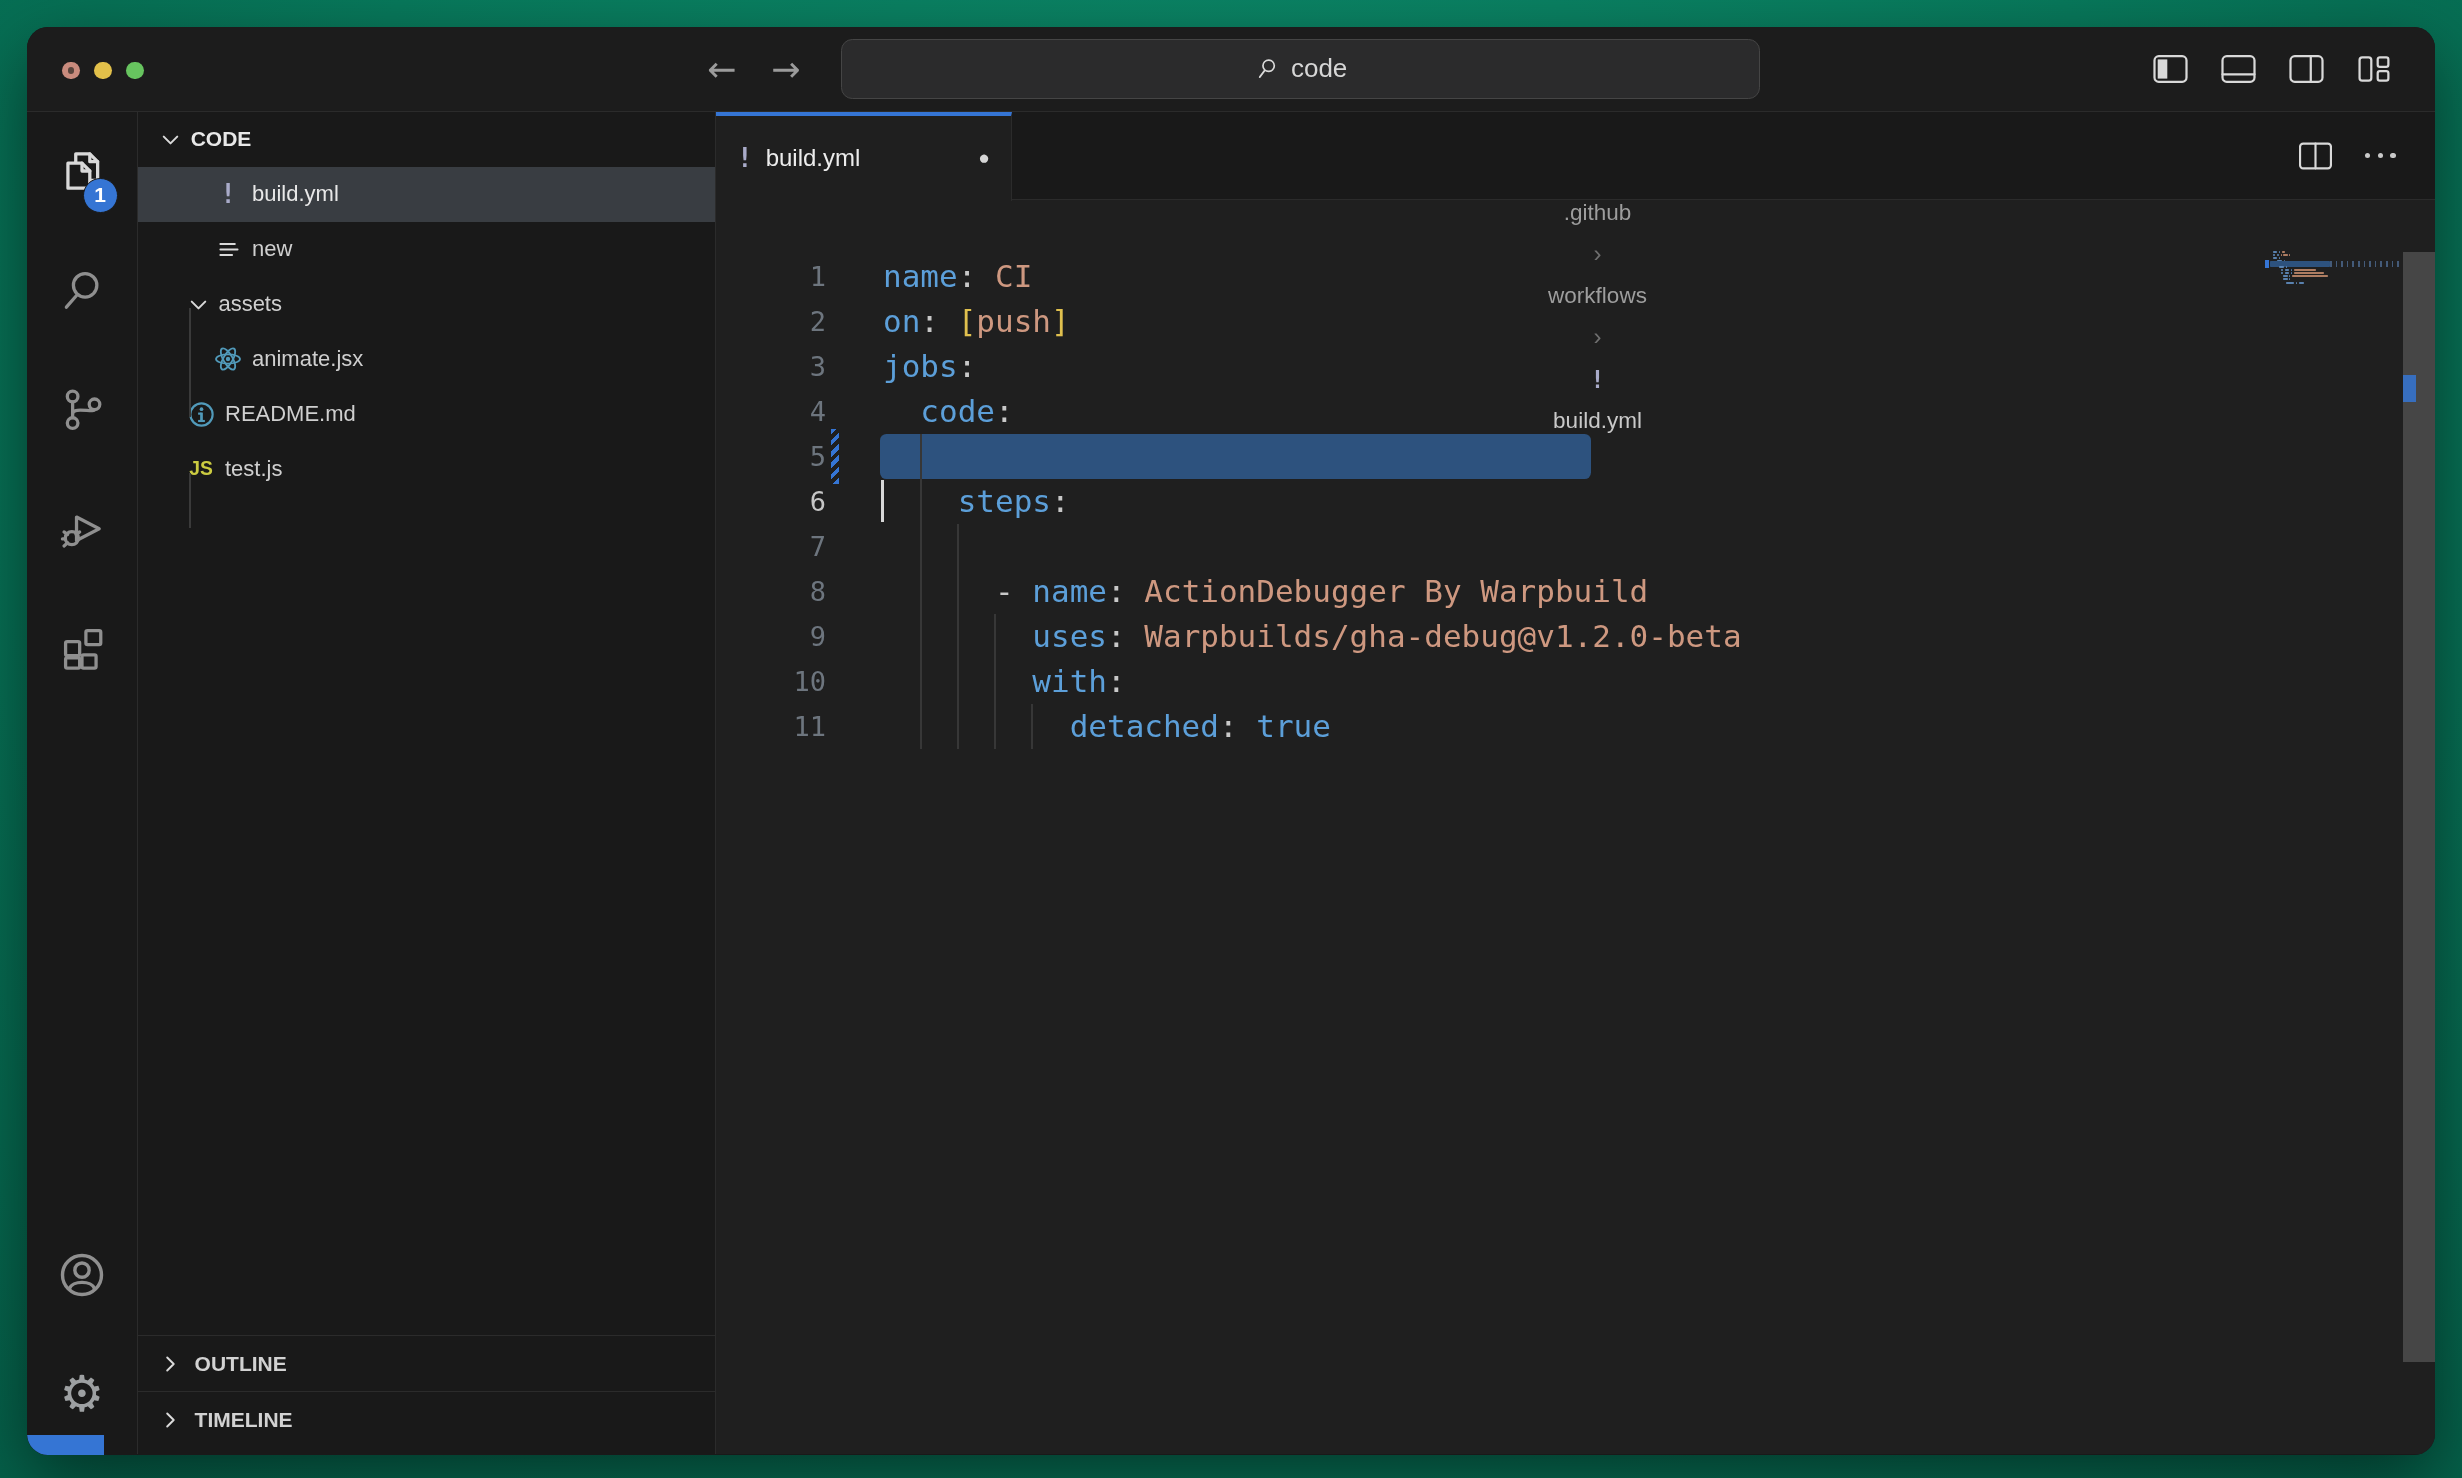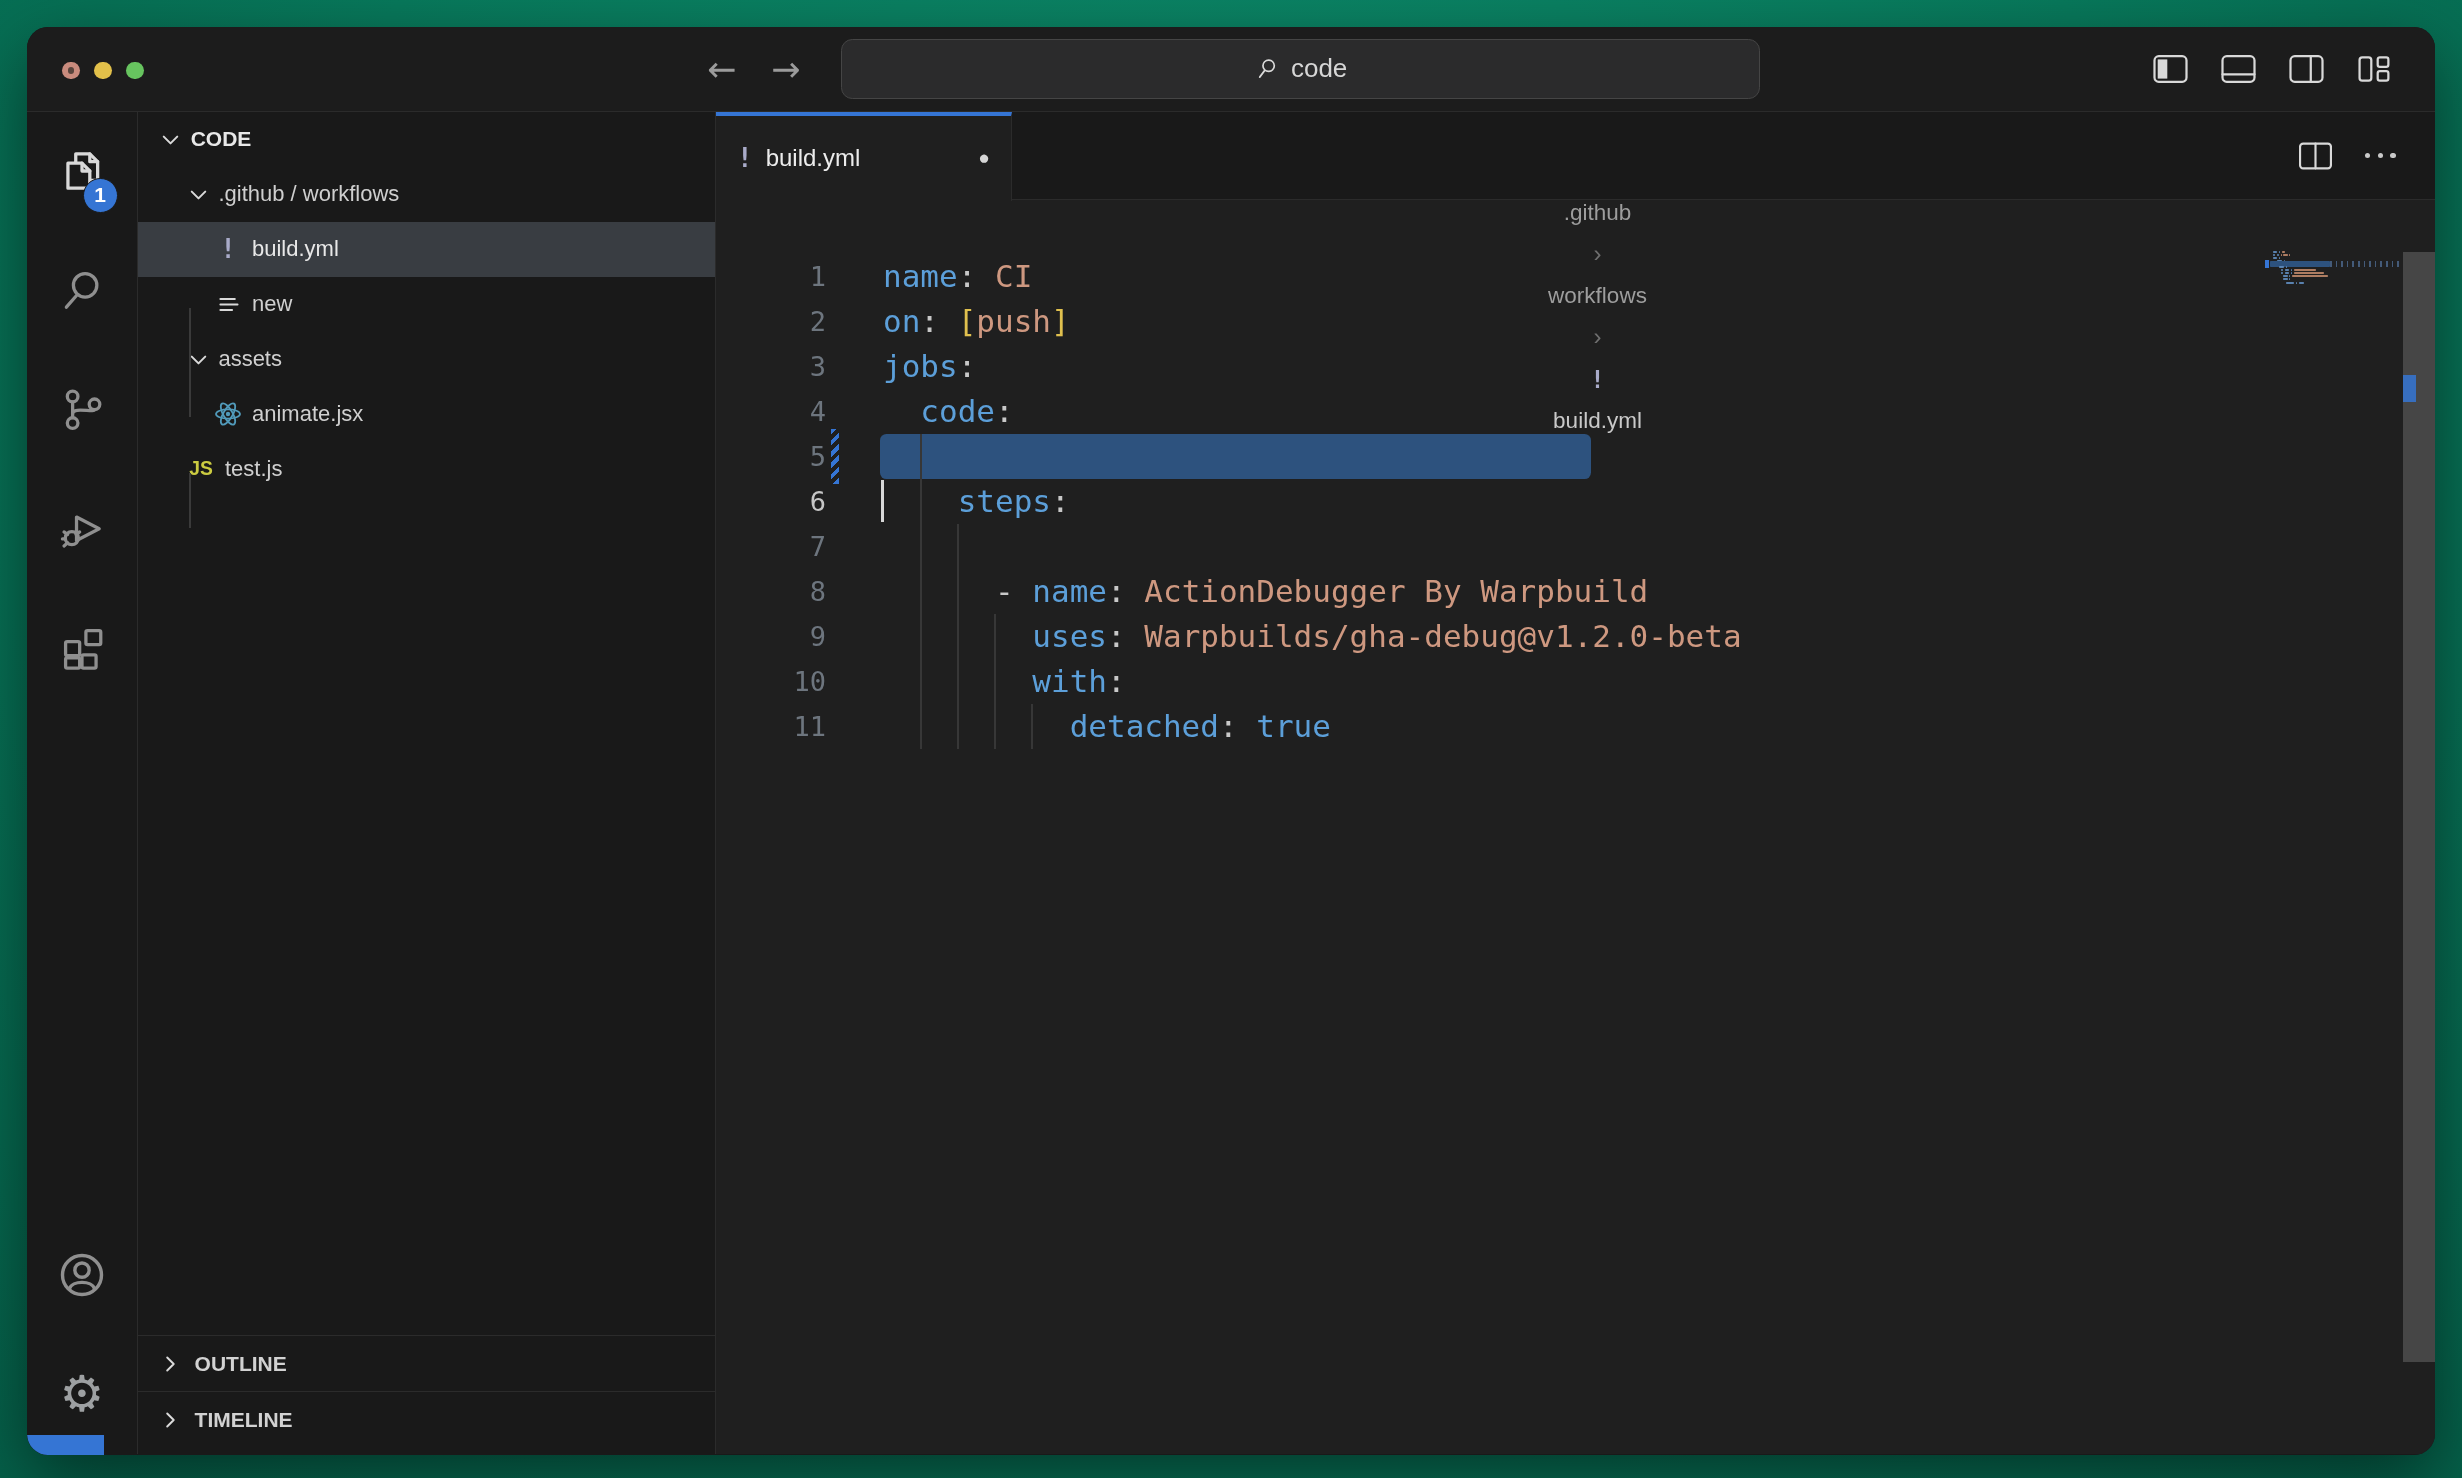--- a/index.html
+++ b/index.html
@@ -200,26 +200,20 @@
         </div>
 
       <div class="sidebar">
         <div id="tree">
             <div class="row section" style="padding-left: 19.3px;">
               <svg width="27" height="27" viewBox="0 0 28 28" class="chev">
                 <polyline points="7 11 14 18 21 11" class="stroke bright"></polyline>
               </svg>
               <span>CODE</span>
             </div>
-            <div class="row" style="padding-left: 47px;">
-              <svg width="27" height="27" viewBox="0 0 28 28" class="chev">
-                <polyline points="7 11 14 18 21 11" class="stroke bright"></polyline>
-              </svg>
-              <span>.github / workflows</span>
-            </div>
             <div class="row selected" style="padding-left: 74px;">
               <span class="ficon">
                 <span style="color: var(--yaml); font-family: &quot;DejaVu Sans Mono&quot;, monospace; font-weight: bold; font-size: 26px;">!</span>
               </span>
               <span>build.yml</span>
             </div>
             <div class="row" style="padding-left: 74px;">
               <span class="ficon">
                 <svg width="29" height="29" viewBox="0 0 32 32">
                   <line x1="7" y1="10" x2="23" y2="10" class="stroke bright"></line>
@@ -238,20 +232,32 @@
             <div class="row" style="padding-left: 74px; align-items: center;">
               <span class="ficon">
                 <svg width="32" height="32" viewBox="0 0 32 32">
                   <ellipse cx="16" cy="16" rx="12" ry="4.6" transform="rotate(0 16 16)" style="fill:none;stroke:var(--react);stroke-width:1.8"></ellipse>
                   <ellipse cx="16" cy="16" rx="12" ry="4.6" transform="rotate(60 16 16)" style="fill:none;stroke:var(--react);stroke-width:1.8"></ellipse>
                   <ellipse cx="16" cy="16" rx="12" ry="4.6" transform="rotate(120 16 16)" style="fill:none;stroke:var(--react);stroke-width:1.8"></ellipse>
                   <circle cx="16" cy="16" r="2.2" fill="var(--react)"></circle>
                 </svg>
               </span>
               <span>animate.jsx</span>
+            </div>
+            <div class="row" style="padding-left: 47px;">
+              <span class="ficon">
+                <svg width="31" height="31" viewBox="0 0 32 32">
+                  <circle cx="16" cy="16" r="11.5" style="fill:none;stroke:var(--react);stroke-width:2.2"></circle>
+                  <circle cx="16" cy="10.5" r="1.9" fill="var(--react)"></circle>
+                  <rect x="14.6" y="14" width="2.8" height="8.5" fill="var(--react)"></rect>
+                  <rect x="12.5" y="21.6" width="7" height="2.2" fill="var(--react)"></rect>
+                  <rect x="12.5" y="14" width="3.5" height="2.2" fill="var(--react)"></rect>
+                </svg>
+              </span>
+              <span>README.md</span>
             </div>
             <div class="row" style="padding-left: 47px;">
               <span class="ficon">
                 <span style="color: var(--jsy); font-weight: bold; font-size: 19.3px; font-family: &quot;Liberation Sans&quot;, sans-serif;">JS</span>
               </span>
               <span>test.js</span>
             </div>
           </div>
         <div class="tree-guide" style="left:51px; top:196px; height:109px;"></div>
         <div class="tree-guide" style="left:51px; top:361px; height:55px;"></div>

